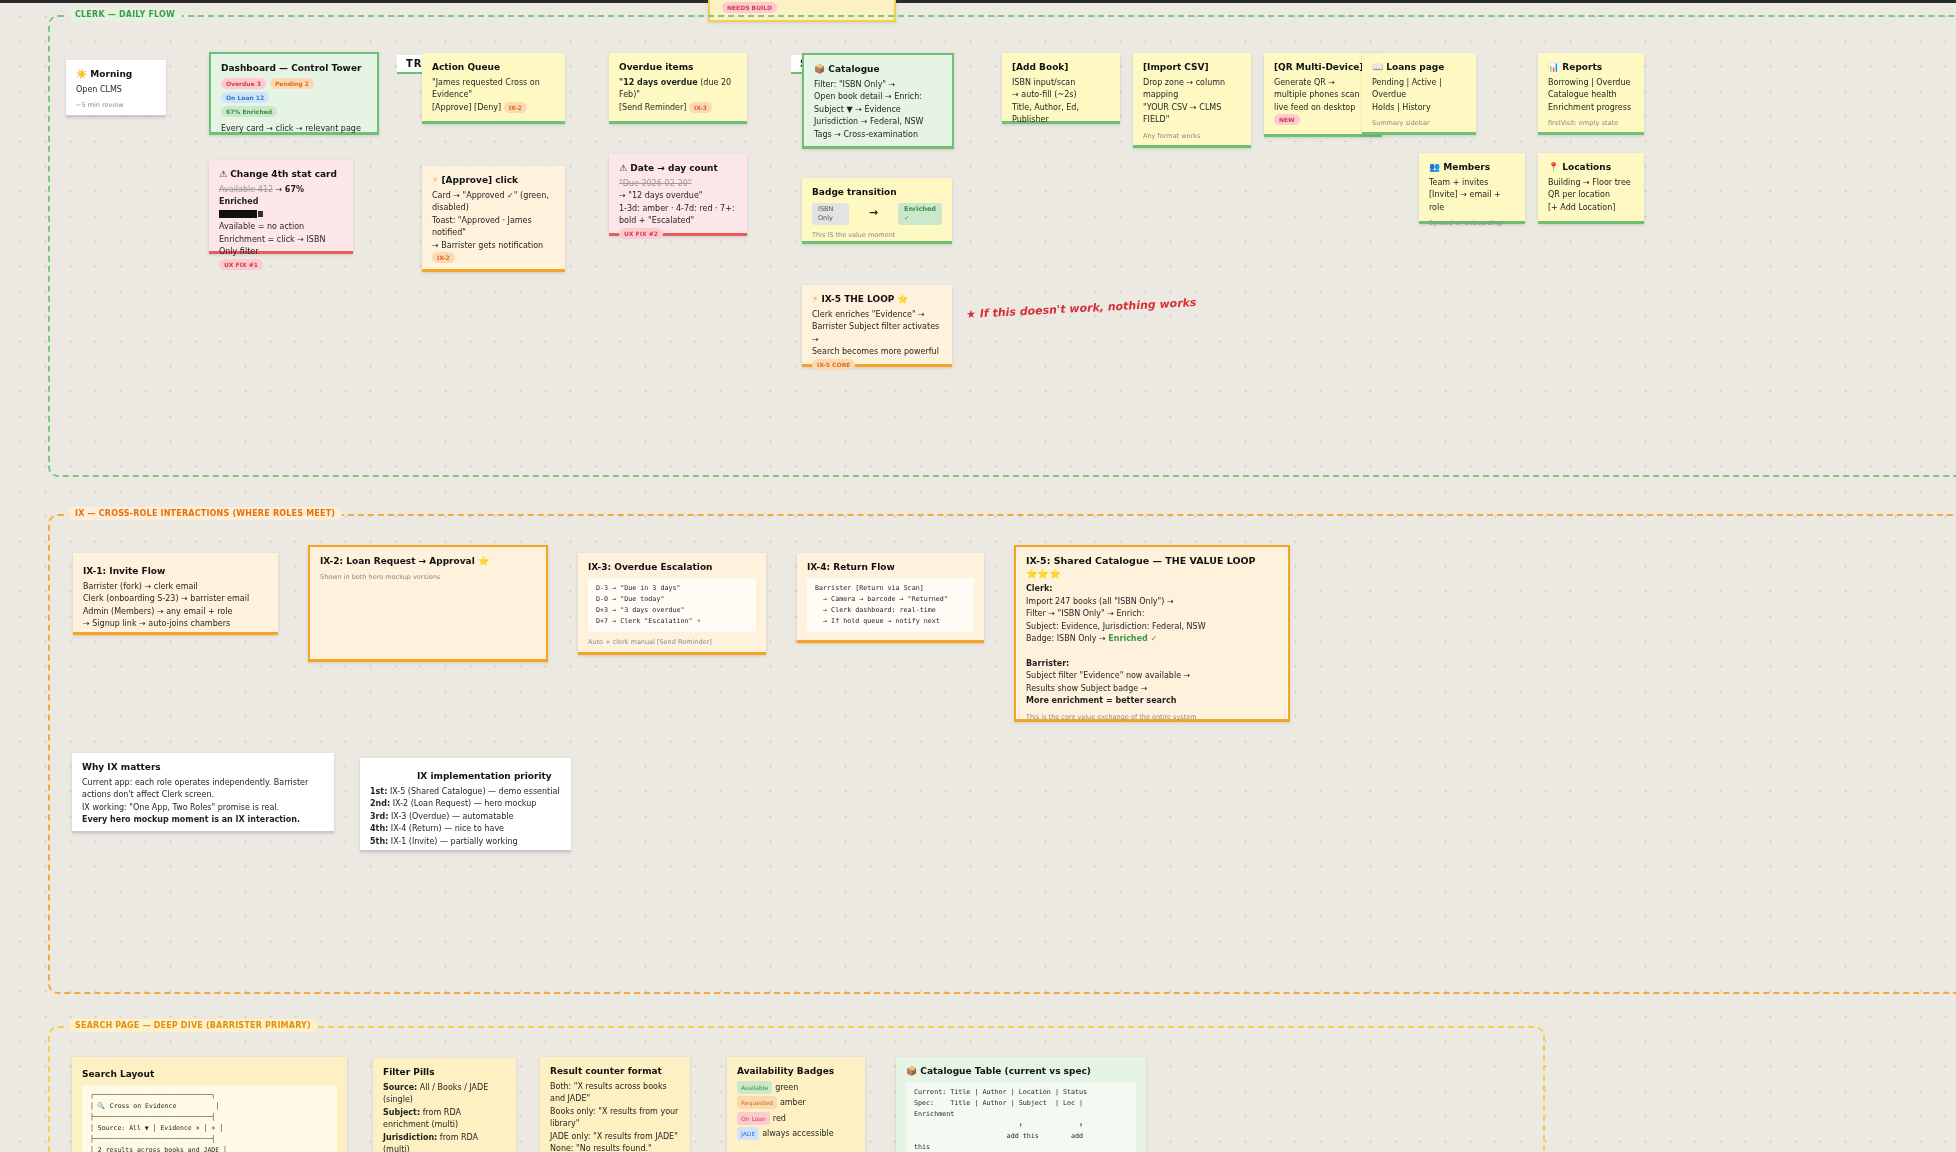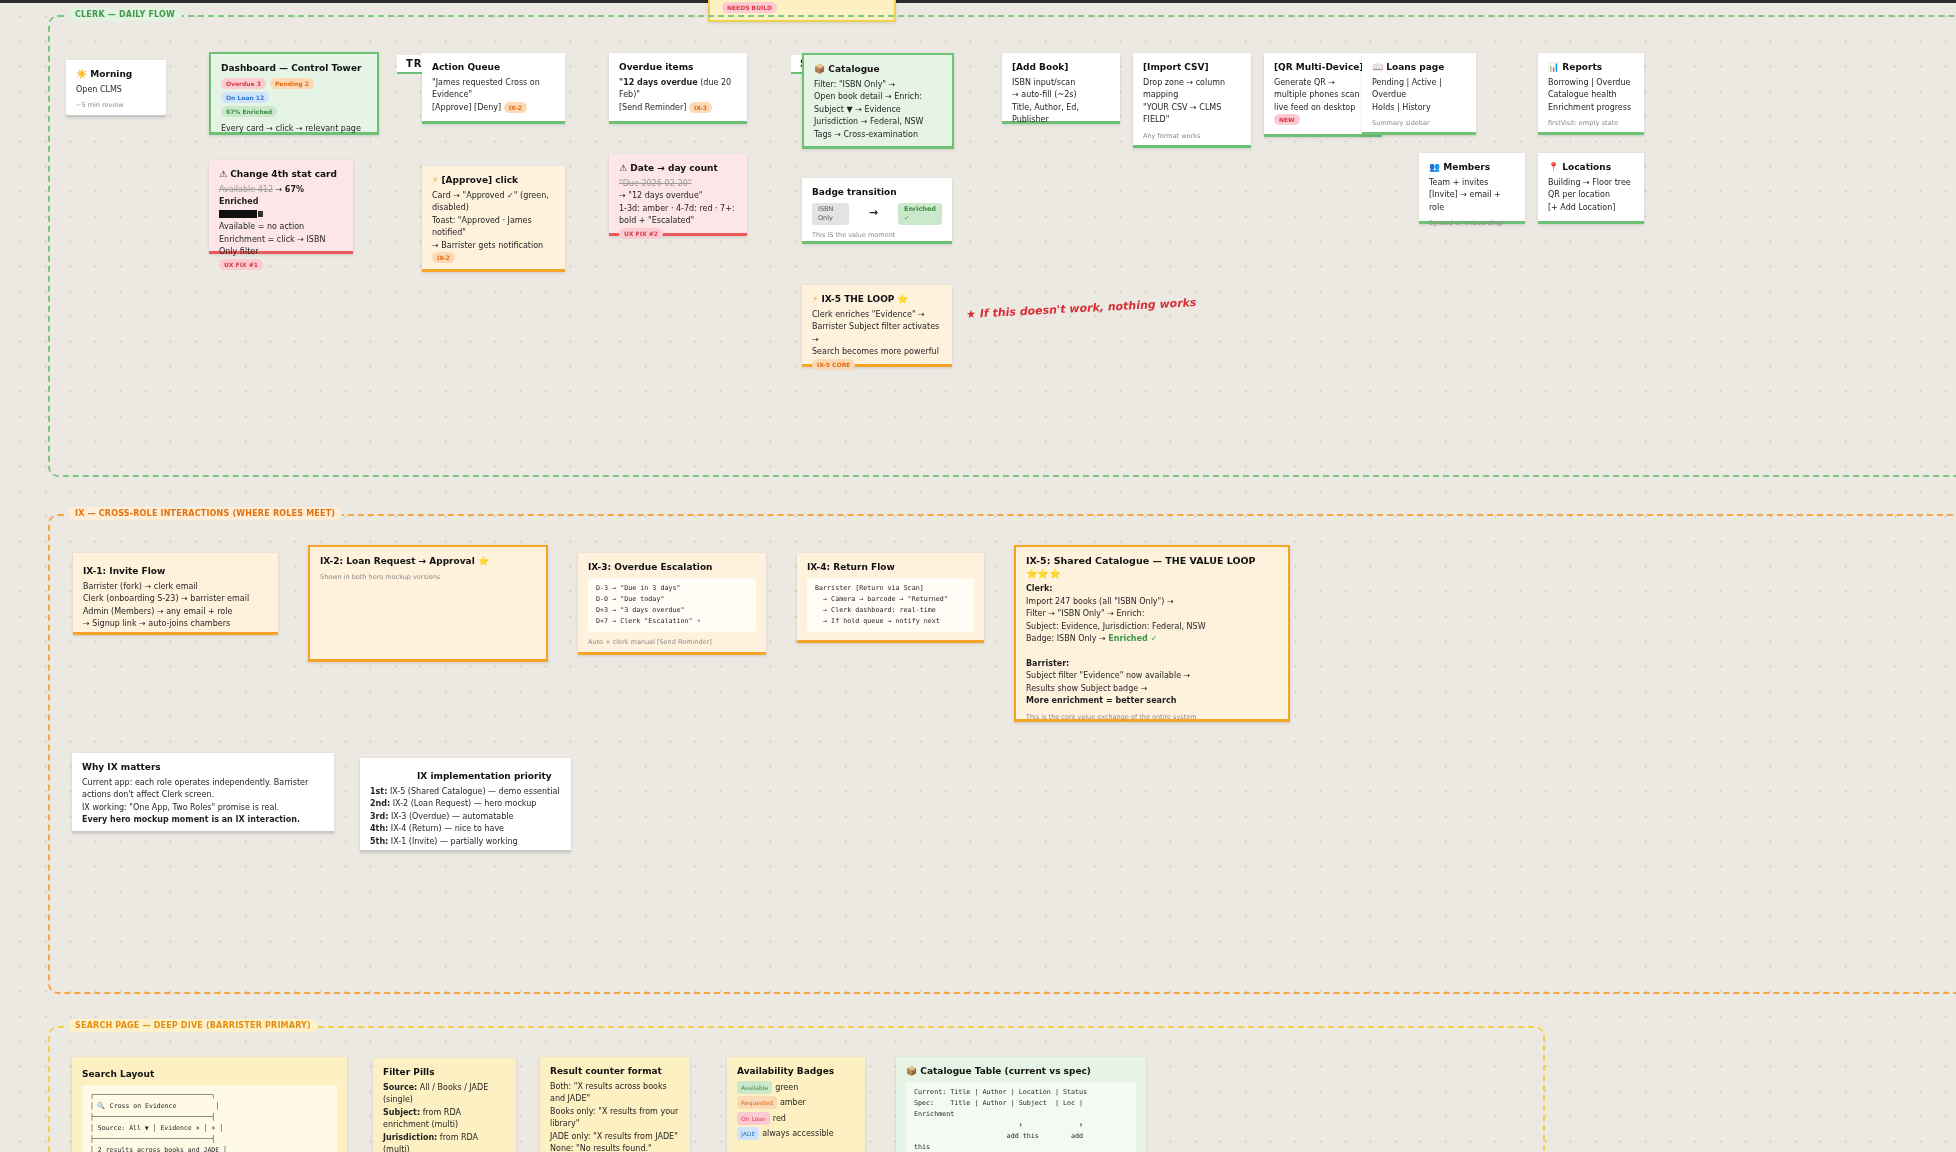--- a/index.html
+++ b/index.html
@@ -35,21 +35,21 @@
   }
 
   
   .card {
     position: absolute; padding: 8px 10px; font-size: 8px; line-height: 12.5px;
     box-shadow: 0 1px 3px rgba(0,0,0,0.12);
   }
   .card .t { font-weight: bold; font-size: 9px; margin-bottom: 3px; color: #111; }
   .card .sub { color: #8a8a8a; font-size: 6.5px; margin-top: 3px; }
   .c-white { background: #fff; border-bottom: 2px solid #c9c9c9; }
-  .c-green { background: #ffffff; border-bottom: 3px solid #6cc174; }
+  .c-green { background: #fef9c3; border-bottom: 3px solid #6cc174; }
   .c-green-b { background: #e6f4e6; border: 2px solid #6cc174; border-bottom-width: 3px; }
   .c-red { background: #fde6e8; border-bottom: 3px solid #ea5a5a; }
   .c-amber { background: #fff2dd; border-bottom: 3px solid #f6a427; }
   .c-amber-b { background: #fff2dd; border: 2px solid #f6a427; border-bottom-width: 3px; }
   .c-yellow { background: #fdf0c2; }
   .c-ygreen { background: #e6f4e6; }
   .c-yellow-top { background: #fdf0c2; border-bottom: 3px solid #f1d14a; }
 
   .tag { display: inline-block; font-size: 6px; font-weight: bold; border-radius: 7px; padding: 1px 5px; line-height: 9px; vertical-align: middle; }
   .tag-red { background: #fbcbd1; color: #d83a49; }

